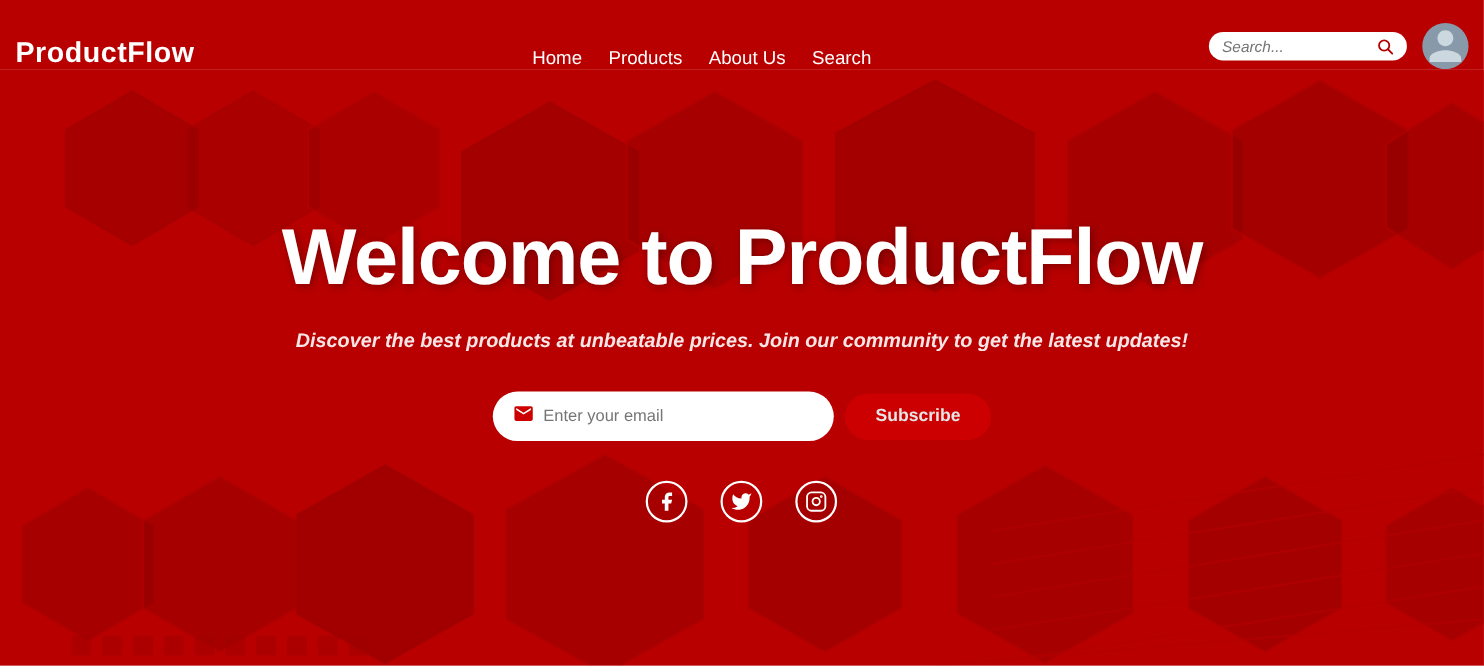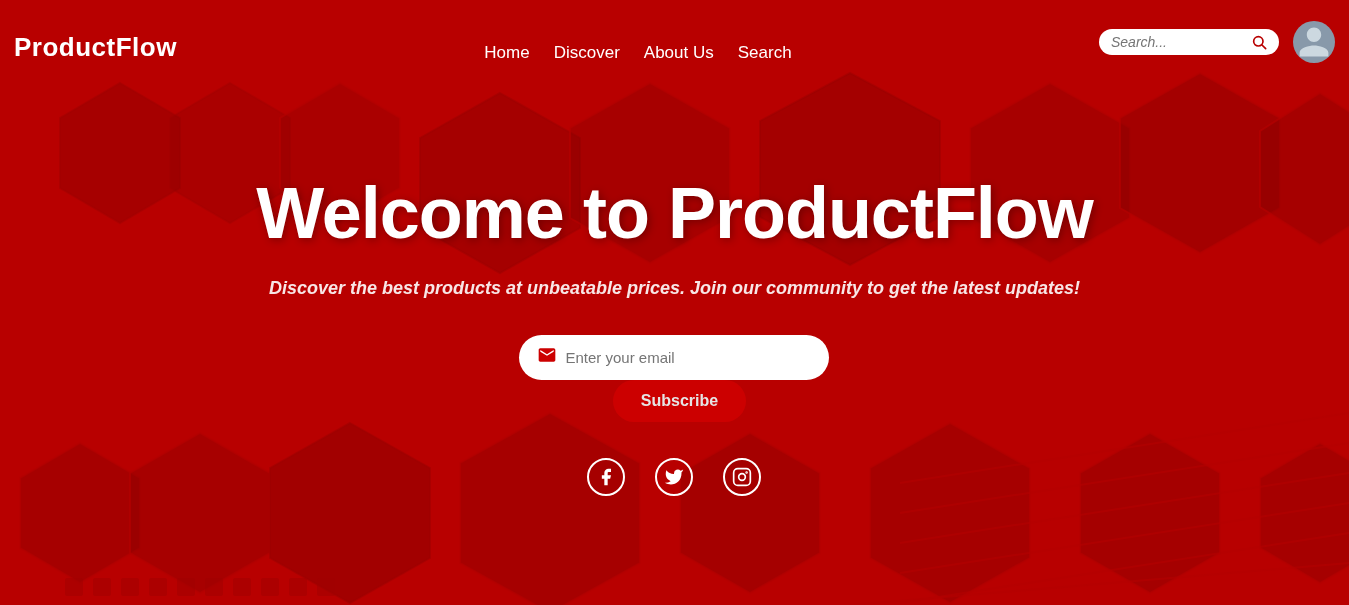--- a/index.html
+++ b/index.html
@@ -117,21 +117,20 @@
       color: rgba(255,255,255,0.9);
       margin-bottom: 36px;
       font-style: italic;
     }
     .email-form {
       display: flex;
       align-items: center;
       justify-content: center;
       gap: 0;
       margin-bottom: 36px;
-      flex-direction: column;
     }
     .email-input-wrap {
       display: flex;
       align-items: center;
       background: white;
       border-radius: 30px;
       padding: 10px 18px;
       width: 310px;
     }
     .email-icon {
@@ -176,21 +175,21 @@
       font-size: 18px;
     }
   </style>
 </head>
 <body>
 
 <nav class="navbar">
   <div class="navbar-logo">ProductFlow</div>
   <ul class="navbar-links">
     <li><a>Home</a></li>
-    <li><a>Discover</a></li>
+    <li><a>Products</a></li>
     <li><a>About Us</a></li>
     <li><a>Search</a></li>
   </ul>
   <div class="navbar-right">
     <div class="search-bar">
       <input type="text" placeholder="Search..." style="">
       <button class="search-icon-btn">
         <svg width="16" height="16" viewBox="0 0 24 24" fill="none" stroke="#b80000" stroke-width="2.5" stroke-linecap="round">
           <circle cx="11" cy="11" r="7"></circle>
           <line x1="16.5" y1="16.5" x2="22" y2="22"></line>

